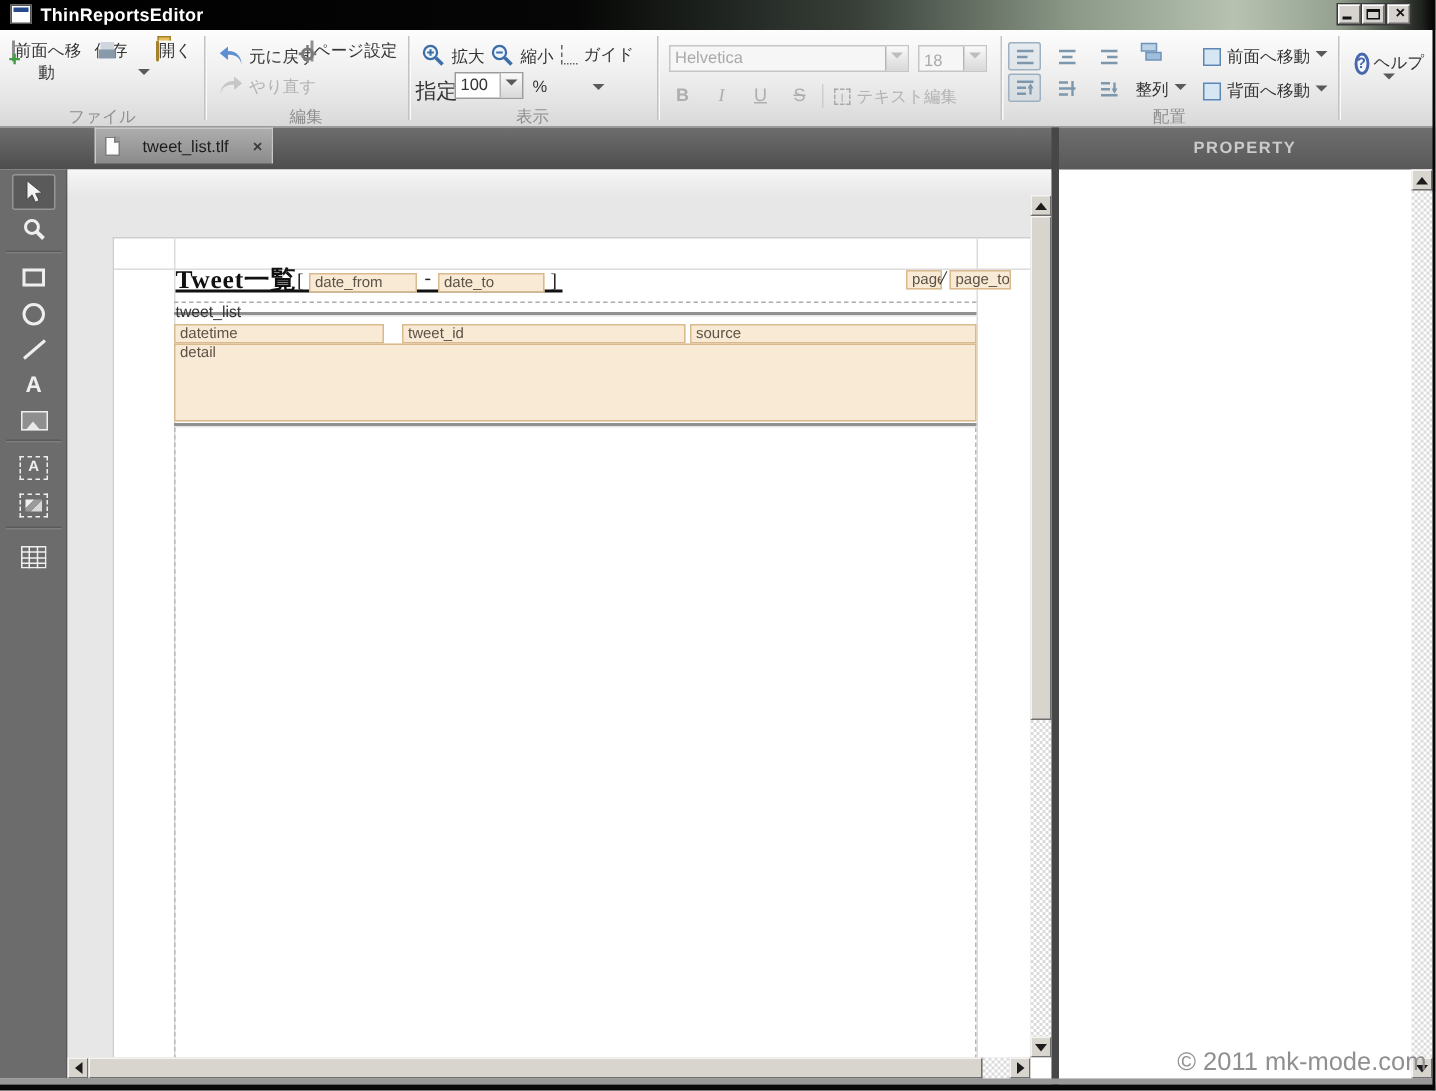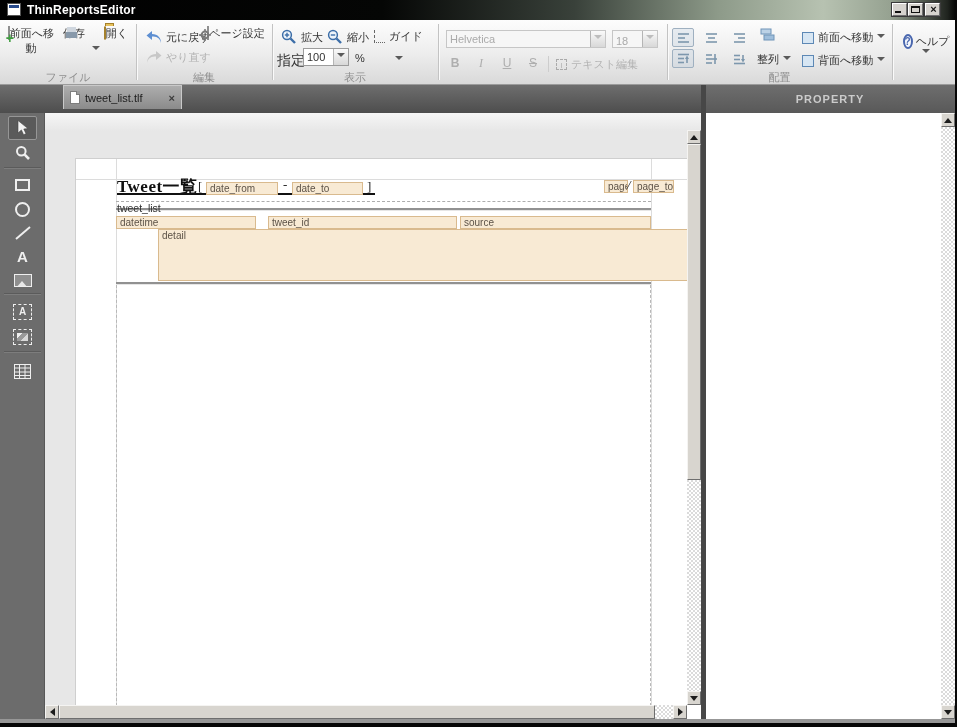--- a/index.html
+++ b/index.html
@@ -48,21 +48,21 @@
   .combo.dis .val { color:#aaa; }
   .fontbtn { position:absolute; width:18px; height:16px; text-align:center; font-size:12px; color:#aeaeae; line-height:16px; }
   .alignbtn { position:absolute; width:22px; height:19px; display:flex; align-items:center; justify-content:center; border:1px solid transparent; }
   .alignbtn.pressed { border:1px solid #9fb0c0; background:rgba(175,195,215,.25); border-radius:2px; }
   .ic-sq { width:12px; height:12px; background:#d7e6f3; border:1px solid #5d88b5; }
   .helpcircle { width:15px; height:15px; border:2px solid #4a67ae; border-radius:50%; color:#4a67ae; font-size:10px; font-weight:bold; text-align:center; line-height:12px; margin:0 auto; background:#f4f7fc; }
 
   
   .tabstrip { position:absolute; left:0; top:85px; width:703px; height:28px; background:linear-gradient(#6e6e6e,#4d4d4d); }
   .tab { position:absolute; left:63px; top:0; width:119px; height:24px; background:linear-gradient(#adadad,#8b8b8b);
-    border:1px solid #c9c9c9; border-bottom:none; display:flex; align-items:center; padding:0 6px; gap:5px; }
+    border:1px solid #c9c9c9; border-bottom:none; display:flex; align-items:center; padding:0 6px; gap:15px; }
   .tab-ficon { position:relative; width:10px; height:13px; background:#fdfdfd; border:1px solid #7d7d7d; flex:none; }
   .tab-ficon i { position:absolute; right:-1px; top:-1px; width:4px; height:4px; background:#9a9a9a; border-left:1px solid #7d7d7d; border-bottom:1px solid #7d7d7d; }
   .tab-label { font-size:11px; color:#1d1d1d; white-space:nowrap; }
   .tab-close { margin-left:auto; font-size:11px; font-weight:bold; color:#3c3c3c; }
   .prophdr { position:absolute; left:703px; top:85px; width:254px; height:43px; background:linear-gradient(#6e6e6e,#4d4d4d);
     color:#cbcbcb; font-size:11px; font-weight:bold; letter-spacing:1px; text-align:center; line-height:28px; }
 
   
   .sidebar { position:absolute; left:0; top:113px; width:45px; height:606px; background:#6c6c6c; border-right:1px solid #585858; }
   .sdiv { position:absolute; left:4px; width:37px; height:1px; background:#5b5b5b; box-shadow:0 1px 0 #7d7d7d; }
@@ -418,21 +418,21 @@
       <div class="fbox" style="left:557px;top:21px;width:41px;">page_to</div>
 
       <div class="dashed-h"></div>
       <div class="listline" style="top:49px;"></div>
       <span class="listname">tweet_list</span>
 
       <div class="fbox" style="left:40px;top:57px;width:140px;">datetime</div>
       <div class="fbox" style="left:192px;top:57px;width:189px;">tweet_id</div>
       <div class="fbox" style="left:384px;top:57px;width:191px;">source</div>
 
-      <div class="fbox" style="left:40px;top:70px;width:535px;height:52px;margin-left:42px;">detail</div>
+      <div class="fbox" style="left:40px;top:70px;width:535px;height:52px;">detail</div>
       <div class="listline" style="top:123px;"></div>
 
       <div class="dashed-v" style="left:40px;"></div>
       <div class="dashed-v" style="left:574px;"></div>
     </div>
 
     <div class="vscroll">
       <div style="position:absolute;left:0;top:14px;bottom:14px;width:14px;" class="track"></div>
       <div class="sbtn" style="left:0;top:0;">
           <span class="tri-up"></span>
@@ -461,18 +461,19 @@
   <div class="propbody">
     <div class="pscroll">
       <div style="position:absolute;left:0;top:14px;bottom:14px;width:14px;" class="track"></div>
       <div class="sbtn" style="left:0;top:0;">
           <span class="tri-up"></span>
         </div>
       <div class="sbtn" style="left:0;bottom:0;">
           <span class="tri-down"></span>
         </div>
     </div>
+    <div class="copyright">© 2011 mk-mode.com</div>
   </div>
 
   <div class="frame-b1"></div>
   <div class="frame-b2"></div>
   <div class="frame-r"></div>
 </div>
 
 </body></html>

